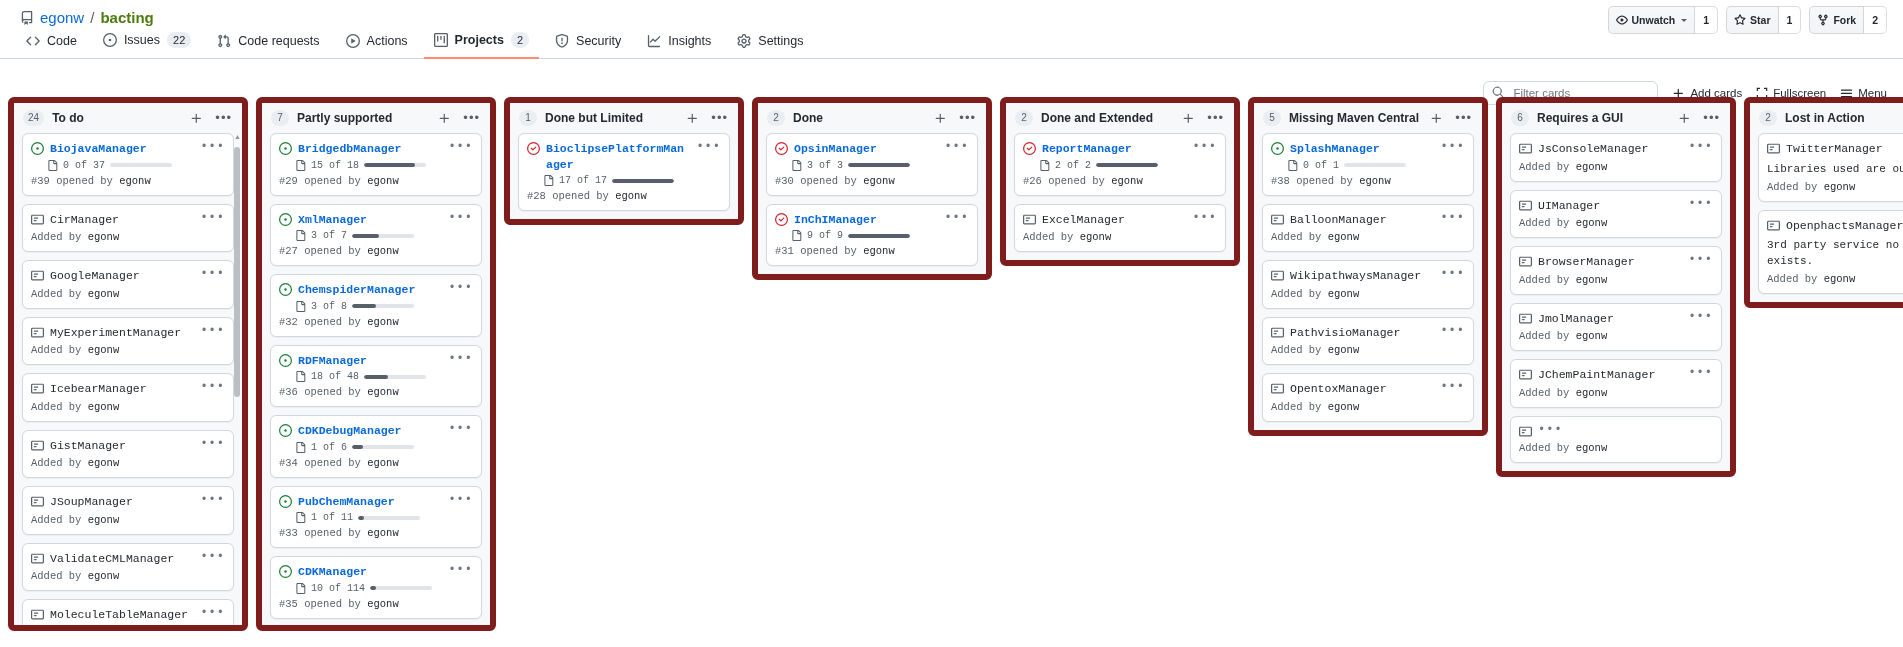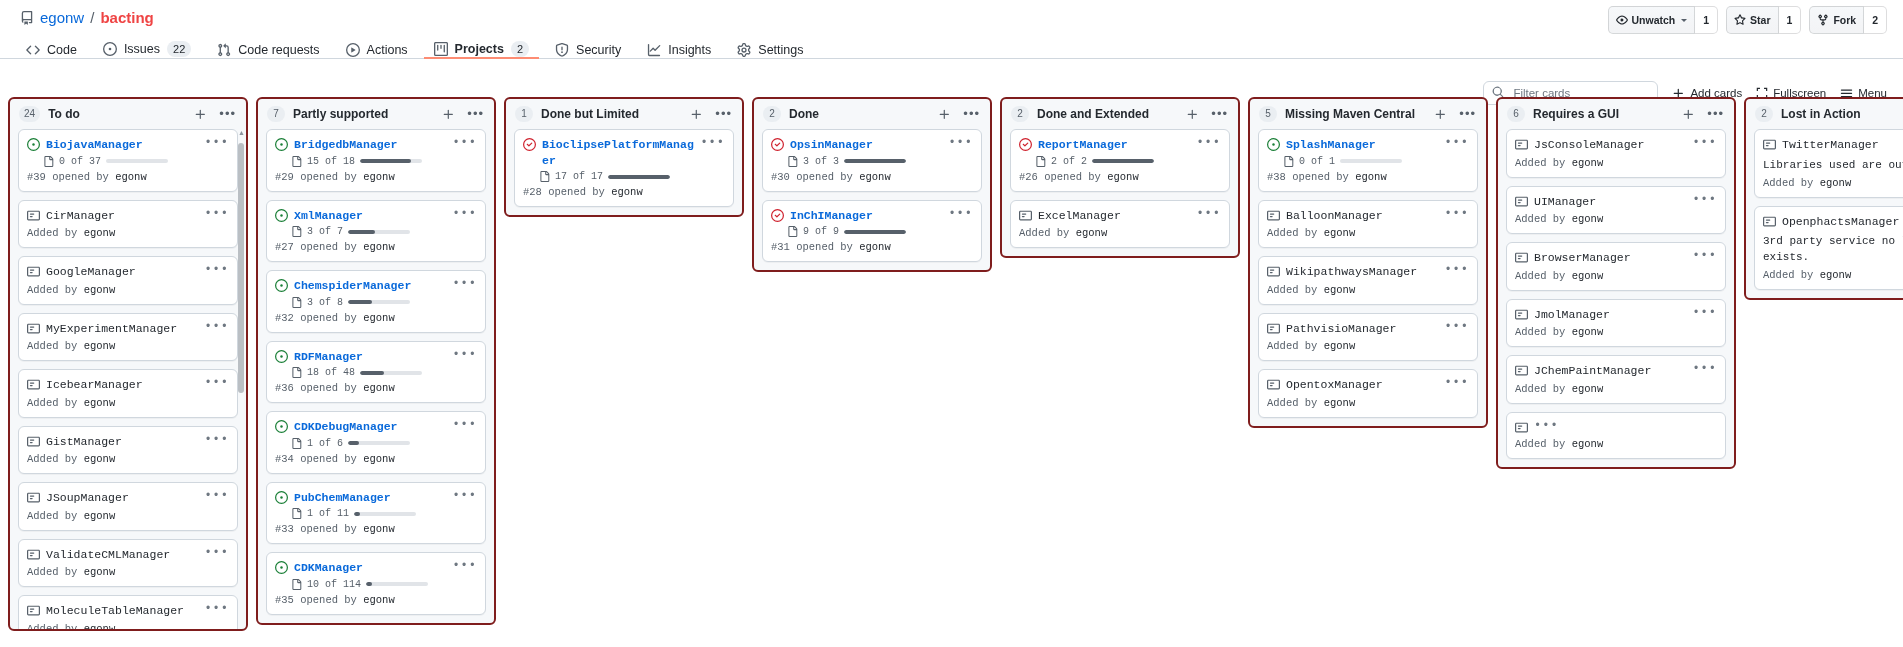--- a/index.html
+++ b/index.html
@@ -18,21 +18,21 @@
     padding: 9px 20px 0 20px;
     background: #ffffff;
   }
   .repo-title-row {
     display: flex; align-items: center; gap: 6px;
     font-size: 15px;
   }
   .repo-icon { color: #57606a; display:flex; align-items:center; }
   .repo-owner { color: #0969da; text-decoration: none; font-weight: 400; }
   .repo-sep { color: #57606a; font-weight: 300; }
-  .repo-name { color: #ef4444; font-weight: 700; }
+  .repo-name { color: #4d7c0f; font-weight: 700; }
 
   .hdr-actions {
     position: absolute; top: 6px; right: 16px;
     display: flex; gap: 8px;
   }
   .btn-group { display: flex; align-items: stretch; height: 28px; }
   .btn-seg {
     display: flex; align-items: center; gap: 4px;
     border: 1px solid rgba(27,31,36,0.15);
     background: linear-gradient(180deg,#f6f8fa 0%, #f3f4f6 90%);
@@ -53,21 +53,21 @@
   
   .nav {
     display: flex; align-items: flex-end; gap: 6px;
     padding: 8px 16px 0 16px;
     border-bottom: 1px solid #d0d7de;
     background: #ffffff;
     height: 33px;
   }
   .nav-item {
     display: flex; align-items: center; gap: 7px;
-    padding: 0 10px 0 10px;
+    padding: 0 10px 9px 10px;
     color: #24292f; font-size: 12.5px;
     cursor: pointer;
     border-bottom: 2px solid transparent;
     position: relative; top: 1px;
     white-space: nowrap;
   }
   .nav-item.selected { font-weight: 600; border-bottom-color: #fd8c73; }
   .nav-icon { color:#57606a; display:flex; align-items:center; }
   .nav-counter {
     background:#eaeef2; color:#24292f;
@@ -122,21 +122,21 @@
     padding: 0 8px;
     height: calc(647px - 113px);
     overflow:hidden;
     background:#ffffff;
     align-items: flex-start;
   }
   .column {
     flex: 0 0 240px;
     width:240px;
     background:#f6f8fa;
-    border:2px solid #7f1d1d;
+    border:6px solid #7f1d1d;
     border-radius:6px;
     display:flex; flex-direction:column;
     max-height: 100%;
     overflow:hidden;
     position:relative;
   }
   .col-head {
     display:flex; align-items:center; gap:8px;
     padding:7px 8px 7px 9px;
     flex: 0 0 auto;

